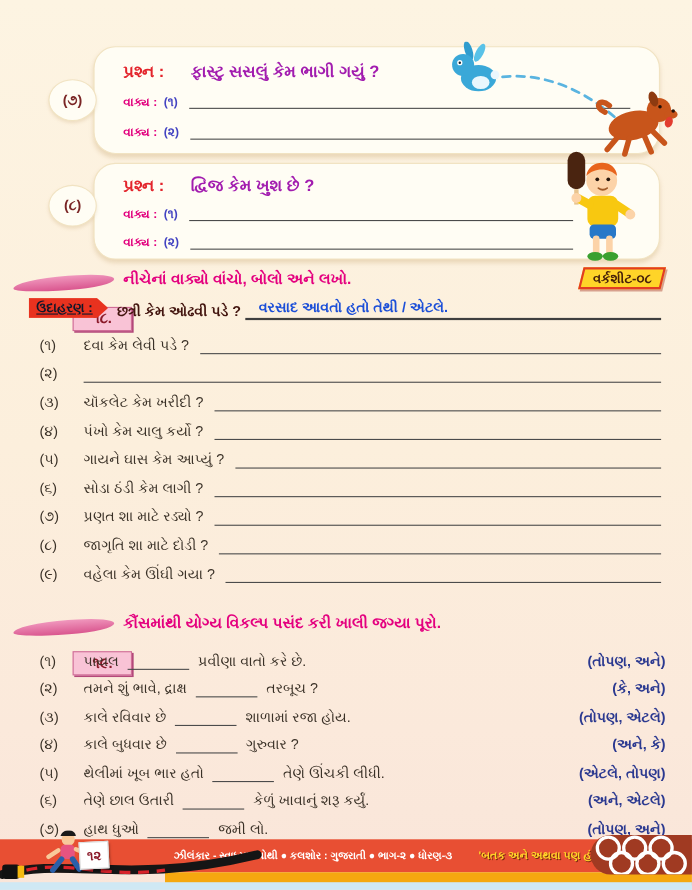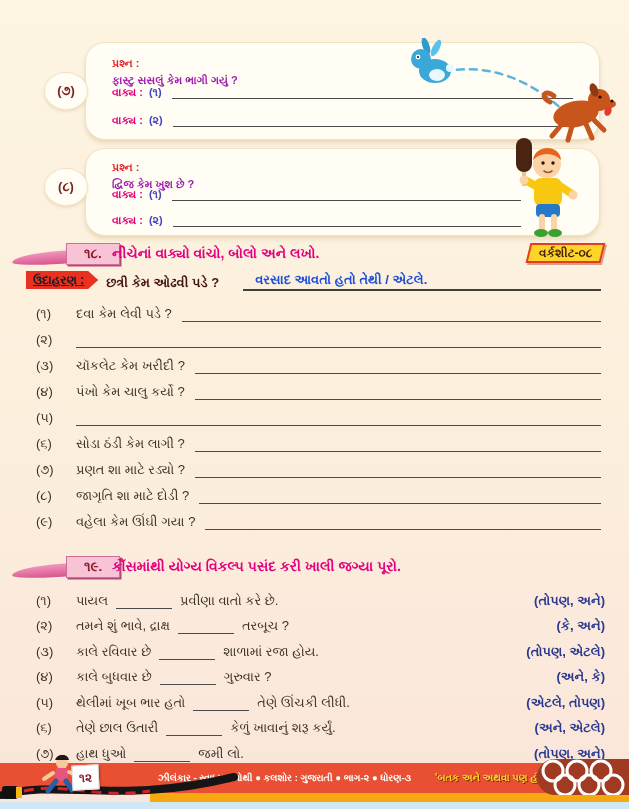--- a/index.html
+++ b/index.html
@@ -11,45 +11,45 @@
   .qcard { position:absolute; left:85px; width:515px; background:#fffdf4;
            border:1.5px solid #f1e3c2; border-radius:20px;
            box-shadow:0 3px 4px rgba(190,150,90,.28); }
   #card7 { top:42px; height:98px; }
   #card8 { top:148px; height:88px; }
   .bubble { position:absolute; left:44px; width:44px; height:38px; background:#fffdf4;
             border:1.5px solid #f1e3c2; border-radius:50%; display:flex; align-items:center;
             justify-content:center; font-weight:bold; color:#7a2525; font-size:13px;
             box-shadow:0 2px 3px rgba(190,150,90,.22); z-index:3; }
   #bubble7 { top:72px; } #bubble8 { top:168px; }
-  .q-row { position:absolute; left:26px; display:flex; gap:4px; font-weight:bold; font-size:11px; white-space:nowrap;flex-direction:column; }
+  .q-row { position:absolute; left:26px; display:flex; gap:24px; font-weight:bold; font-size:15px; white-space:nowrap; }
   .q-label { color:#e3242b; } .q-text { color:#a21caf; }
   .v-row { position:absolute; left:26px; right:26px; display:flex; align-items:flex-end;
            font-weight:bold; font-size:11px; height:16px; }
   .v-row.short { right:78px; }
   .v-label { color:#e2007e; margin-right:6px; } .v-num { color:#4343c2; margin-right:10px; }
   .a-line { flex:1; border-bottom:1.6px solid #4b4b4b; height:100%; }
 
   
   .swoosh { position:absolute; width:92px; height:13px; background:linear-gradient(#f097bd,#d9558e);
             border-radius:60% 40% 50% 60% / 70% 50% 60% 40%; transform:rotate(-4deg); left:12px; }
   .sec-num { position:absolute; left:66px; background:#f9c3d6; border:1px solid #cf6d96; color:#8b1a2a;
-             font-weight:bold; font-size:13.5px; padding:2px 17px; box-shadow:1.5px 1.5px 0 #b3487a; }
+             font-weight:bold; font-size:13.5px; padding:2px 17px; box-shadow:1.5px 1.5px 0 #b3487a;margin-top:36px; }
   .sec-title { position:absolute; left:112px; color:#e4007f; font-weight:bold; font-size:14px; white-space:nowrap; }
   .ws-badge { position:absolute; right:26px; top:243px; transform:skewX(-14deg); background:#ffd428;
               border:2px solid #e23c22; padding:1px 9px; font-weight:bold; font-size:12px; color:#47210a;
               box-shadow:2px 2px 0 rgba(160,40,20,.4); }
   .ws-badge span { display:inline-block; transform:skewX(14deg); }
 
   
   .ex-row { position:absolute; left:26px; right:28px; top:269px; display:flex; align-items:flex-end;
             height:22px; font-size:13px; font-weight:bold; }
   .ex-badge { background:#e8321f; color:#0f172a; padding:2px 14px 2px 7px; font-size:12px;
               clip-path:polygon(0 0,86% 0,100% 50%,86% 100%,0 100%); align-self:center; margin-right:8px; white-space:nowrap;text-decoration:underline; }
-  .ex-q { color:#43150f; margin-right:24px; white-space:nowrap; }
+  .ex-q { color:#43150f; margin-right:4px; white-space:nowrap; }
   .ex-line { flex:1; border-bottom:2px solid #3f3f3f; position:relative; height:18px; }
   .ex-ans { position:absolute; left:12px; bottom:1px; color:#1c4fd8; font-weight:bold; font-size:13px; white-space:nowrap; }
 
   
   .s18-items { position:absolute; left:36px; right:28px; top:296px; }
   .s18-row { display:flex; align-items:flex-end; height:26px; font-size:13px; color:#3a3127; }
   .qnum { width:40px; flex:none; }
   .qtext { margin-right:10px; white-space:nowrap; }
   .answer-line { flex:1; border-bottom:1.5px solid #4b4b4b; height:12px; }
 
@@ -209,20 +209,21 @@
       </div>
 
       <div class="s18-row">
         <span class="qnum">(૪)</span>
         <span class="qtext">પંખો કેમ ચાલુ કર્યો ?</span>
         <span class="answer-line"></span>
       </div>
 
       <div class="s18-row">
         <span class="qnum">(૫)</span>
+        <span class="qtext">ગાયને ઘાસ કેમ આપ્યું ?</span>
         <span class="answer-line"></span>
       </div>
 
       <div class="s18-row">
         <span class="qnum">(૬)</span>
         <span class="qtext">સોડા ઠંડી કેમ લાગી ?</span>
         <span class="answer-line"></span>
       </div>
 
       <div class="s18-row">

